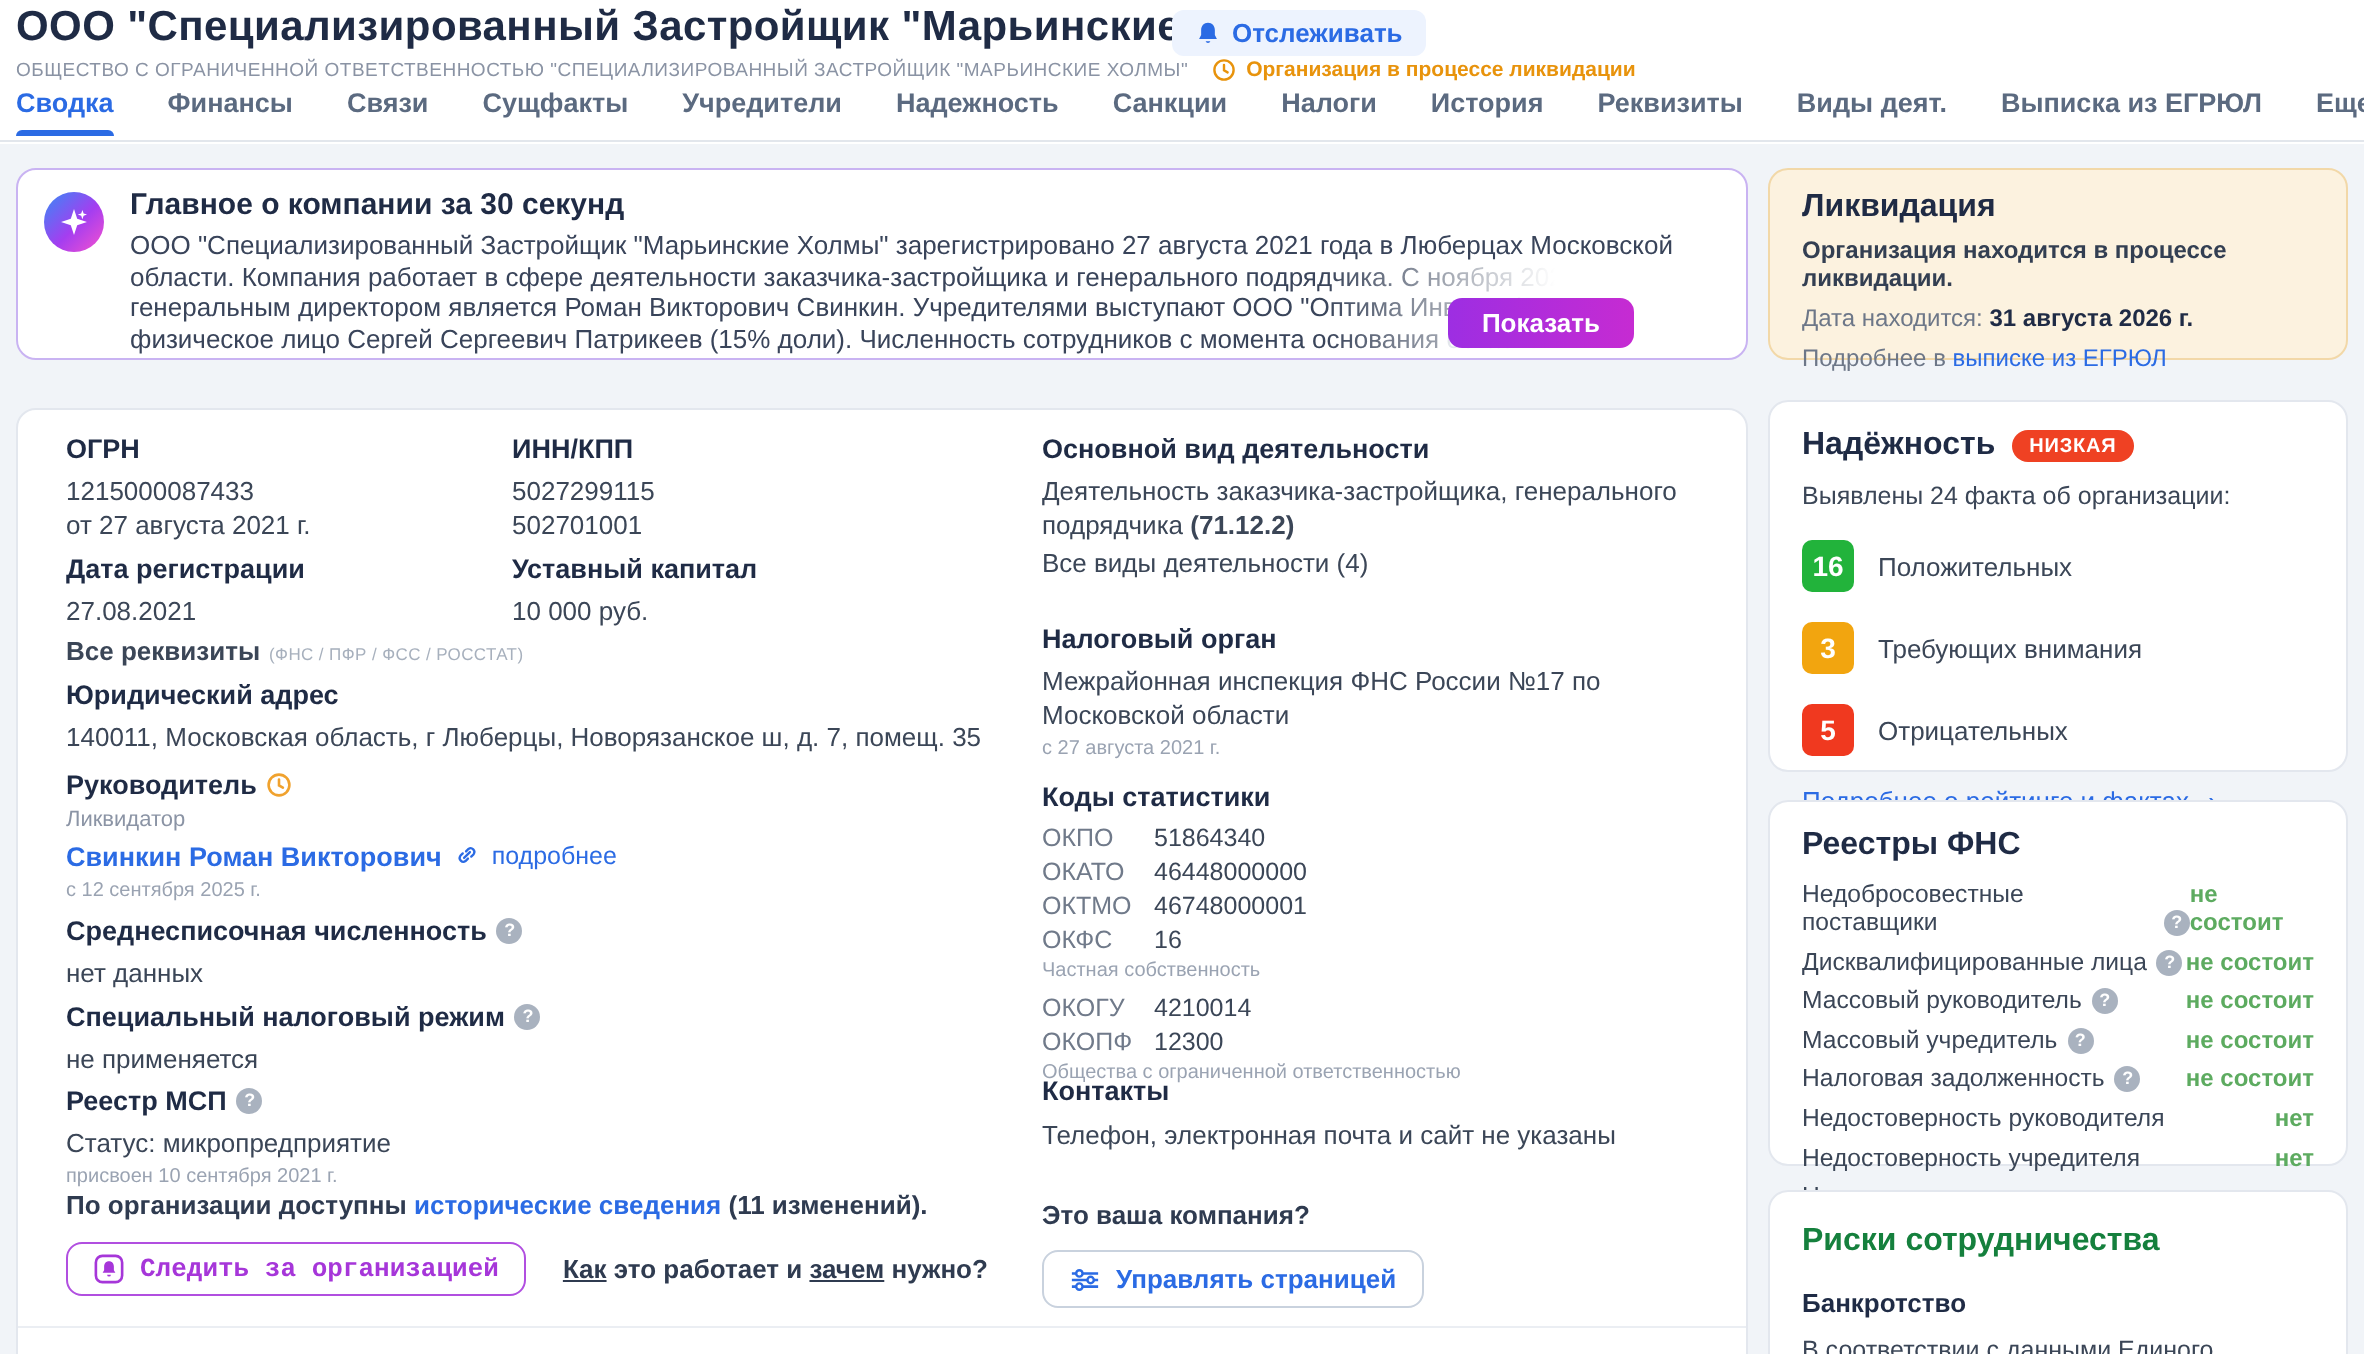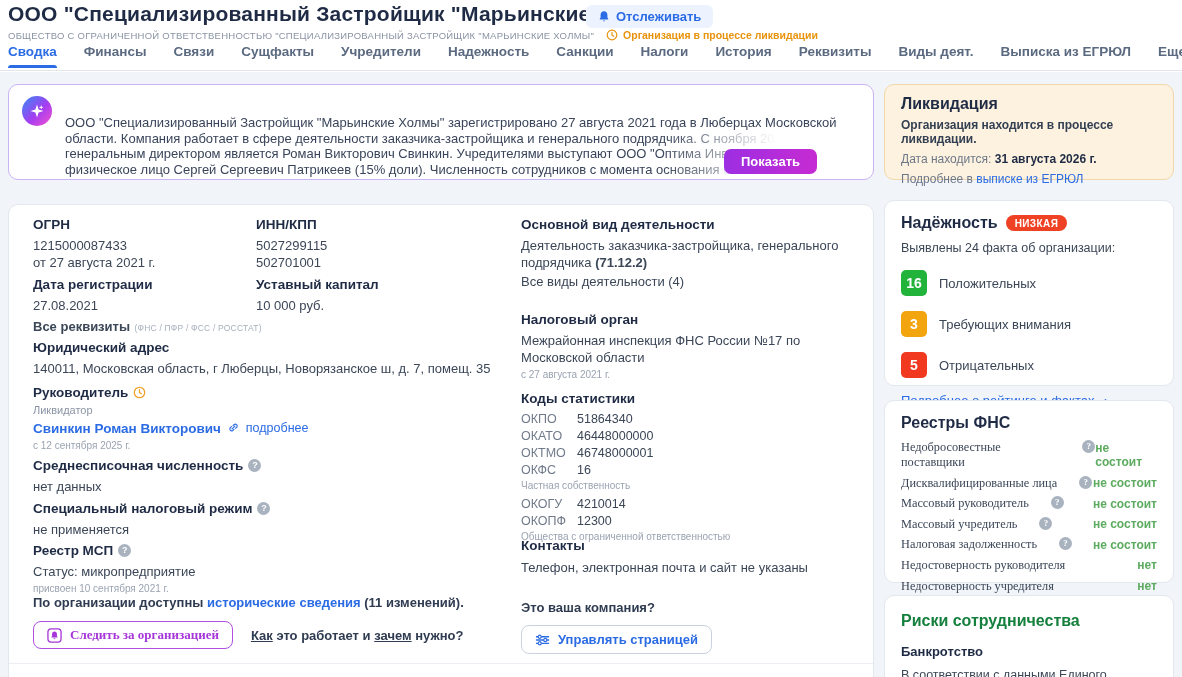--- a/index.html
+++ b/index.html
@@ -54,21 +54,21 @@
   .qmark{display:inline-block;width:13px;height:13px;border-radius:50%;background:#a9b2bf;color:#fff;
     font-size:9px;font-weight:700;line-height:13px;text-align:center;cursor:pointer;flex:0 0 auto;}
   .head-name{font-size:13.5px;font-weight:700;color:#2b6be4;cursor:pointer;}
   .more-link{font-size:12.5px;color:#2b6be4;cursor:pointer;}
   .code-row{font-size:12.5px;color:#3b4657;line-height:17px;display:flex;}
   .code-key{color:#707a8a;width:56px;flex:0 0 auto;}
   .code-note{font-size:10px;color:#9aa3b2;line-height:12.5px;margin:1px 0 3px 0;}
   .hist-line{font-size:13px;font-weight:700;color:#2f3b50;}
   .follow-row{display:flex;align-items:center;gap:18px;}
   .follow-btn{display:flex;align-items:center;gap:8px;background:#fff;border:1.5px solid #b14fe0;border-radius:8px;
-    padding:5px 13px;color:#a636d9;font-size:13px;font-weight:700;font-family:Liberation Serif, serif;cursor:pointer;}
+    padding:5px 13px;color:#a636d9;font-size:13px;font-weight:700;font-family:Liberation Mono, monospace;cursor:pointer;}
   .how-line{font-size:13px;font-weight:700;color:#2f3b50;}
   .how-line .ul{text-decoration:underline;cursor:pointer;}
   .divider{position:absolute;left:0;right:0;top:458px;border-top:1px solid #ebeef3;}
   .manage-btn{display:flex;align-items:center;gap:8px;background:#fff;border:1px solid #c9d2de;border-radius:8px;
     padding:6px 13px;color:#2b6be4;font-size:13px;font-weight:600;font-family:inherit;cursor:pointer;}
   
   .rel-card{left:884px;top:128px;width:290px;height:186px;padding:13px 16px;}
   .rel-title-row{display:flex;align-items:center;gap:8px;}
   .rel-title{font-size:16px;font-weight:800;color:#1f2b45;}
   .low-pill{background:#ef4123;color:#fff;font-size:10px;font-weight:800;border-radius:10px;padding:2.5px 9px;letter-spacing:.4px;}
@@ -76,21 +76,21 @@
   .fact-row{display:flex;align-items:center;margin-top:15px;}
   .fact-sq{width:26px;height:26px;border-radius:5px;color:#fff;font-size:14px;font-weight:800;
     display:flex;align-items:center;justify-content:center;flex:0 0 auto;}
   .fact-sq.green{background:#22b33b;} .fact-sq.amber{background:#f2a50f;} .fact-sq.red{background:#f0391f;}
   .fact-lbl{font-size:13px;color:#3b4657;margin-left:12px;}
   .rel-link{font-size:13px;color:#2b6be4;margin-top:15px;cursor:pointer;}
   
   .fns-card{left:884px;top:328px;width:290px;height:183px;padding:13px 16px;}
   .fns-title{font-size:16px;font-weight:800;color:#1f2b45;margin-bottom:8px;}
   .fns-row{display:flex;align-items:center;justify-content:space-between;font-size:12.3px;color:#3b4657;margin-top:5.6px;}
-  .fns-row .l{display:flex;align-items:flex-start;gap:22px;font-family:Liberation Serif, serif;}
+  .fns-row .l{display:flex;align-items:flex-end;gap:5px;}
   .ok{color:#5dab60;font-weight:600;font-size:12px;}
   
   .risks-card{left:884px;top:523px;width:290px;height:160px;padding:16px 16px;}
   .risks-title{font-size:16px;font-weight:800;color:#15803d;margin-bottom:14px;}
   .risk-sub{font-size:13px;font-weight:800;color:#1f2b45;margin-bottom:8px;}
   .risk-text{font-size:12.5px;color:#3b4657;line-height:17px;}
   svg{display:block;}
 </style>
 </head>
 <body>
@@ -140,20 +140,21 @@
 
 <div class="content">
 
   <div class="card summary-card">
     <span class="ai-icon">
       <svg width="16" height="16" viewBox="0 0 16 16">
           <path d="M8 1.5 9.6 6.4 14.5 8 9.6 9.6 8 14.5 6.4 9.6 1.5 8 6.4 6.4z" fill="#ffffff"></path>
           <path d="M12.2 2l.6 1.7 1.7.6-1.7.6-.6 1.7-.6-1.7-1.7-.6 1.7-.6z" fill="#ffffff"></path>
         </svg>
     </span>
+    <div class="summary-title">Главное о компании за 30 секунд</div>
     <div class="summary-text">
       <span>ООО "Специализированный Застройщик "Марьинские Холмы" зарегистрировано 27 августа 2021 года в Люберцах Московской области. Компания работает в сфере деятельности заказчика-застройщика и генерального подрядчика. С ноября 2024 года генеральным директором является Роман Викторович Свинкин. Учредителями выступают ООО "Оптима Инвест" </span><span class="fade">(85% до</span><span> физическое лицо Сергей Сергеевич Патрикеев (15% доли). Численность сотрудников с момента основания </span><span class="fade">остаётся ну</span>
     </div>
     <div class="summary-fadeout"></div>
     <button class="show-btn">Показать</button>
   </div>
 
   <div class="card liq-card">
     <div class="liq-title">Ликвидация</div>
     <div class="liq-line1">Организация находится в процессе ликвидации.</div>

